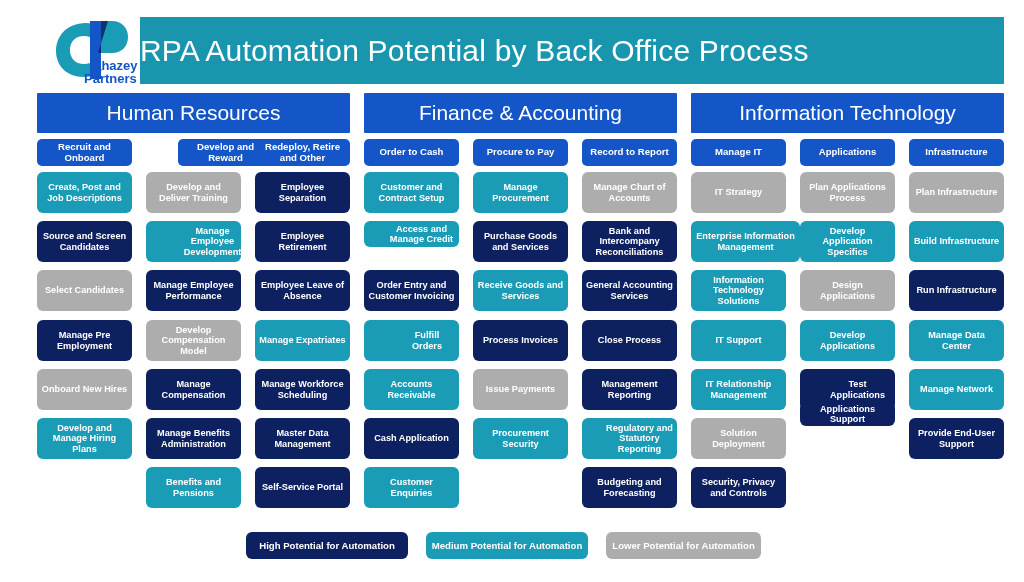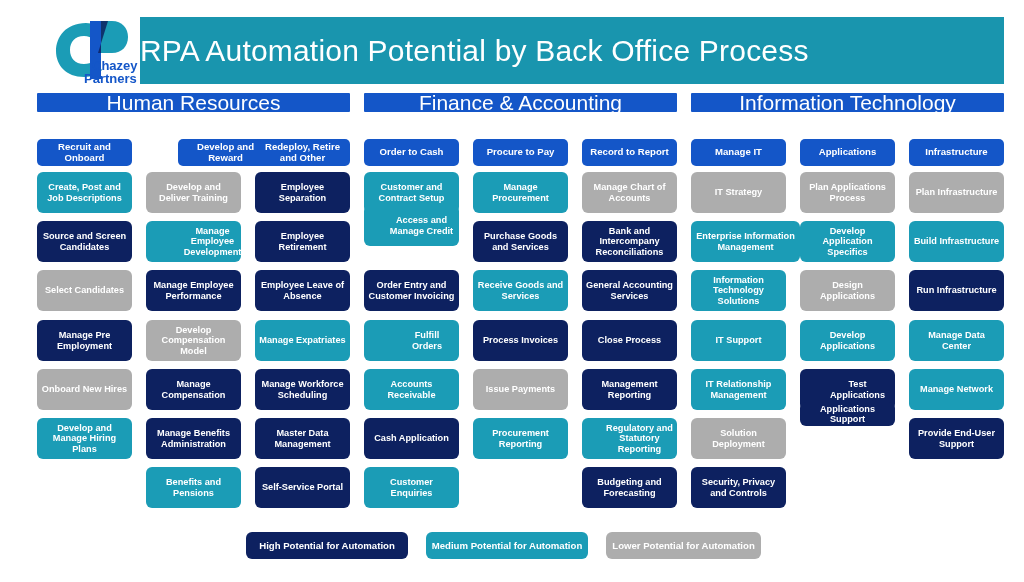--- a/index.html
+++ b/index.html
@@ -36,21 +36,21 @@
   .logo {
     position: absolute;
     left: 50px; top: 13px;
     width: 88px; height: 74px;
   }
   .logo svg { display: block; }
 
   
   .pillar-head {
     position: absolute;
-    height: 19px;
+    height: 40px;
     background: #1456c8;
     border-radius: 1px;
     display: flex; align-items: center; justify-content: center;
   }
   .pillar-head span {
     color: #ffffff;
     font-size: 21px;
     font-weight: 400;
     white-space: nowrap;
   }
@@ -144,33 +144,33 @@
       <div class="box sub c-blue" style="left: 255px; top: 139px; width: 95px; height: 27px;">Redeploy, Retire and Other</div>
       <div class="box c-navy" style="left: 255px; top: 172px; width: 95px; height: 41px;">Employee Separation</div>
       <div class="box c-navy" style="left: 255px; top: 221px; width: 95px; height: 41px;">Employee Retirement</div>
       <div class="box c-navy" style="left: 255px; top: 270px; width: 95px; height: 41px;">Employee Leave of Absence</div>
       <div class="box c-teal" style="left: 255px; top: 320px; width: 95px; height: 41px;">Manage Expatriates</div>
       <div class="box c-navy" style="left: 255px; top: 369px; width: 95px; height: 41px;">Manage Workforce Scheduling</div>
       <div class="box c-navy" style="left: 255px; top: 418px; width: 95px; height: 41px;">Master Data Management</div>
       <div class="box c-navy" style="left: 255px; top: 467px; width: 95px; height: 41px;">Self-Service Portal</div>
       <div class="box sub c-blue" style="left: 364px; top: 139px; width: 95px; height: 27px;">Order to Cash</div>
       <div class="box c-teal" style="left: 364px; top: 172px; width: 95px; height: 41px;">Customer and Contract Setup</div>
-      <div class="box c-teal" style="left: 364px; top: 205px; width: 95px; height: 41px; padding-left: 24px;">Access and Manage Credit</div>
+      <div class="box c-teal" style="left: 364px; top: 221px; width: 95px; height: 26px; padding-left: 24px;">Access and Manage Credit</div>
       <div class="box c-navy" style="left: 364px; top: 270px; width: 95px; height: 41px;">Order Entry and Customer Invoicing</div>
       <div class="box c-teal" style="left: 364px; top: 320px; width: 95px; height: 41px; padding-left: 35px;">Fulfill Orders</div>
       <div class="box c-teal" style="left: 364px; top: 369px; width: 95px; height: 41px;">Accounts Receivable</div>
       <div class="box c-navy" style="left: 364px; top: 418px; width: 95px; height: 41px;">Cash Application</div>
       <div class="box c-teal" style="left: 364px; top: 467px; width: 95px; height: 41px;">Customer Enquiries</div>
       <div class="box sub c-blue" style="left: 473px; top: 139px; width: 95px; height: 27px;">Procure to Pay</div>
       <div class="box c-teal" style="left: 473px; top: 172px; width: 95px; height: 41px;">Manage Procurement</div>
       <div class="box c-navy" style="left: 473px; top: 221px; width: 95px; height: 41px;">Purchase Goods and Services</div>
       <div class="box c-teal" style="left: 473px; top: 270px; width: 95px; height: 41px;">Receive Goods and Services</div>
       <div class="box c-navy" style="left: 473px; top: 320px; width: 95px; height: 41px;">Process Invoices</div>
       <div class="box c-gray" style="left: 473px; top: 369px; width: 95px; height: 41px;">Issue Payments</div>
-      <div class="box c-teal" style="left: 473px; top: 418px; width: 95px; height: 41px;">Procurement Reporting</div>
+      <div class="box c-teal" style="left: 473px; top: 418px; width: 95px; height: 41px;">Procurement Security</div>
       <div class="box sub c-blue" style="left: 582px; top: 139px; width: 95px; height: 27px;">Record to Report</div>
       <div class="box c-gray" style="left: 582px; top: 172px; width: 95px; height: 41px;">Manage Chart of Accounts</div>
       <div class="box c-navy" style="left: 582px; top: 221px; width: 95px; height: 41px;">Bank and Intercompany Reconciliations</div>
       <div class="box c-navy" style="left: 582px; top: 270px; width: 95px; height: 41px;">General Accounting Services</div>
       <div class="box c-navy" style="left: 582px; top: 320px; width: 95px; height: 41px;">Close Process</div>
       <div class="box c-navy" style="left: 582px; top: 369px; width: 95px; height: 41px;">Management Reporting</div>
       <div class="box c-teal" style="left: 582px; top: 418px; width: 95px; height: 41px; padding-left: 24px;">Regulatory and Statutory Reporting</div>
       <div class="box c-navy" style="left: 582px; top: 467px; width: 95px; height: 41px;">Budgeting and Forecasting</div>
       <div class="box sub c-blue" style="left: 691px; top: 139px; width: 95px; height: 27px;">Manage IT</div>
       <div class="box c-gray" style="left: 691px; top: 172px; width: 95px; height: 41px;">IT Strategy</div>

